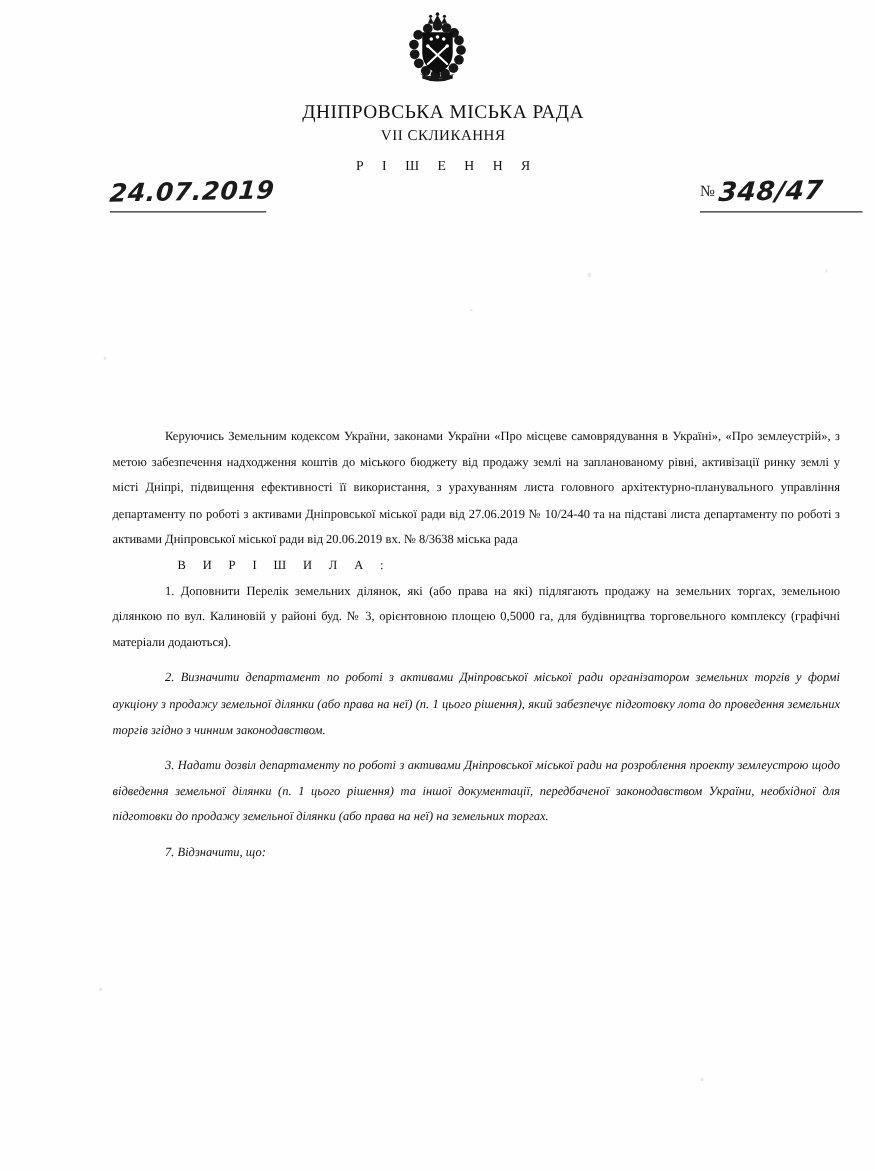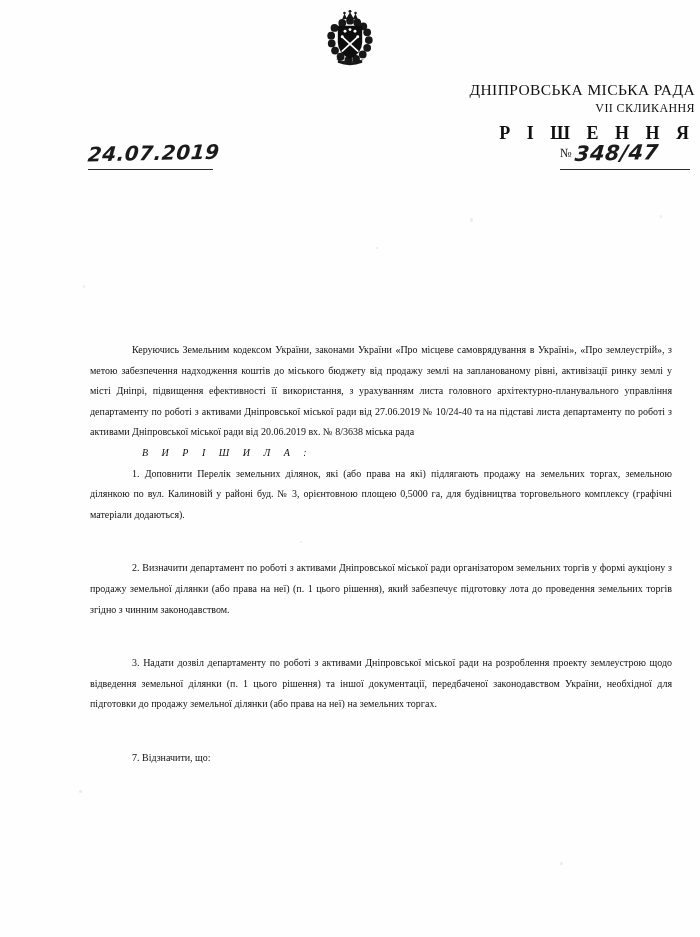--- a/index.html
+++ b/index.html
@@ -37,39 +37,39 @@
     height: 62px;
     display: block;
   }
 
   
   .header-block {
     position: absolute;
     top: 80px;
     left: 0;
     width: 695px;
-    text-align: right;
+    text-align: center;
   }
   .org-title {
     font-size: 15.5px;
     letter-spacing: 0.4px;
     line-height: 19px;
     font-weight: 400;
     margin-left: 14px;
   }
   .convocation {
     font-size: 12px;
     letter-spacing: 0.4px;
     line-height: 19px;
     font-weight: 400;
     margin-left: 14px;
   }
   .decision-word {
-    font-size: 18px;
-    font-weight: bold;
+    font-size: 11px;
+    font-weight: normal;
     letter-spacing: 6px;
     line-height: 26px;
     margin-top: 2px;
     margin-left: 20px;
   }
 
   
   .meta-row {
     position: absolute;
     top: 141px;
@@ -139,30 +139,29 @@
     width: 582px;
   }
   p.para {
     margin: 0 0 0 0;
     font-size: 10px;
     line-height: 20.6px;
     text-align: justify;
     text-justify: inter-word;
     text-indent: 42px;
   }
-  p.gap-md { margin-top: 33px; }
+  p.gap-md { margin-top: 8px; font-style: italic; }
 
   .resolved {
     text-align: center;
     font-size: 14.6px;
     letter-spacing: 5.5px;
     margin: 20px 0 16px 0;
     text-indent: 0;
     padding-left: 10px;
-    font-style: italic;
   }
 
   
   .speck {
     position: absolute;
     background: #d8d8d8;
     border-radius: 50%;
     opacity: 0.55;
   }
 </style>

